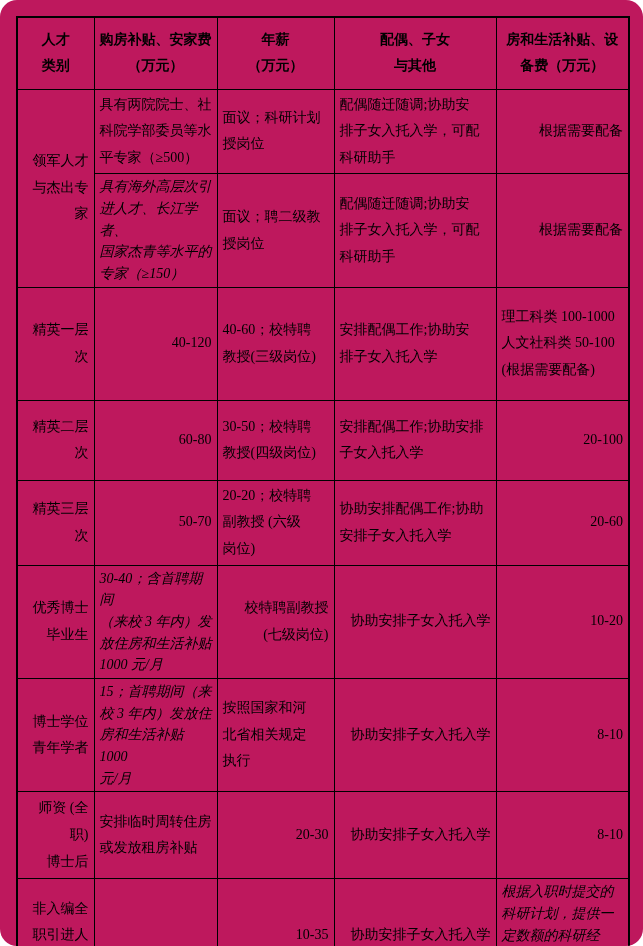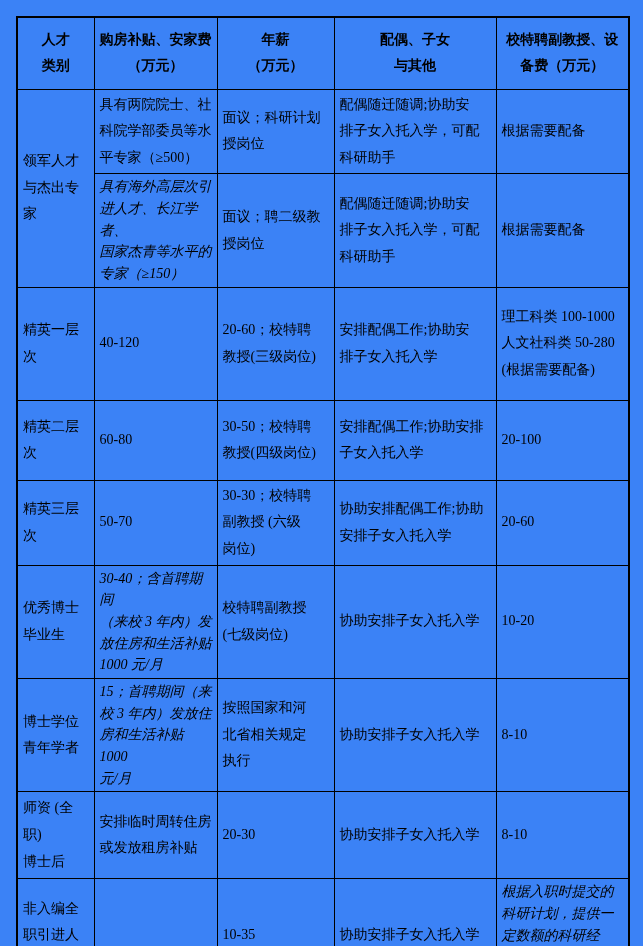--- a/index.html
+++ b/index.html
@@ -4,24 +4,25 @@
 <style>
   html, body {
     margin: 0;
     padding: 0;
     background: #ffffff;
   }
   .page {
     position: relative;
     width: 643px;
     height: 946px;
-    background: #3b82f6;
+    background: #be185d;
     overflow: hidden;
     font-family: "Liberation Serif", "DejaVu Serif", serif;
     color: #000000;
+    border-radius: 17px;
   }
   table.benefits {
     position: absolute;
     left: 16px;
     top: 16px;
     border-collapse: collapse;
     table-layout: fixed;
     border: 2px solid #000000;
     font-size: 14px;
     line-height: 1.9;
@@ -32,21 +33,21 @@
     padding: 2px 5px;
     vertical-align: middle;
     white-space: pre-line;
     overflow: hidden;
     font-weight: normal;
   }
   table.benefits th {
     font-weight: bold;
     text-align: center;
   }
-  td.c { text-align: left; }
+  td.c { text-align: right; }
   td.l { text-align: left; margin-left: 40px; }
   td.tight { line-height: 1.55; font-style: italic; }
 </style>
 </head>
 <body>
 
 <div class="page">
   <table class="benefits">
     <colgroup>
       <col style="width:77px">
@@ -59,21 +60,21 @@
     <tbody>
         <tr style="height:72px">
       <th>人才
 类别</th>
       <th>购房补贴、安家费
 （万元）</th>
       <th>年薪
 （万元）</th>
       <th>配偶、子女
 与其他</th>
-      <th>校特聘副教授、设
+      <th>房和生活补贴、设
 备费（万元）</th>
     </tr>
 
     <tr style="height:84px">
       <td class="c" rowspan="2">领军人才
 与杰出专
 家</td>
       <td class="l">具有两院院士、社
 科院学部委员等水
 平专家（≥500）</td>
@@ -95,45 +96,45 @@
       <td class="l">配偶随迁随调;协助安
 排子女入托入学，可配
 科研助手</td>
       <td class="c">根据需要配备</td>
     </tr>
 
     <tr style="height:113px">
       <td class="c">精英一层
 次</td>
       <td class="c">40-120</td>
-      <td class="l">20-60；校特聘
+      <td class="l">40-60；校特聘
 教授(三级岗位)</td>
       <td class="l">安排配偶工作;协助安
 排子女入托入学</td>
       <td class="l">理工科类 100-1000
-人文社科类 50-280
+人文社科类 50-100
 (根据需要配备)</td>
     </tr>
 
     <tr style="height:80px">
       <td class="c">精英二层
 次</td>
       <td class="c">60-80</td>
       <td class="l">30-50；校特聘
 教授(四级岗位)</td>
       <td class="l">安排配偶工作;协助安排
 子女入托入学</td>
       <td class="c">20-100</td>
     </tr>
 
     <tr style="height:80px">
       <td class="c">精英三层
 次</td>
       <td class="c">50-70</td>
-      <td class="l">30-30；校特聘
+      <td class="l">20-20；校特聘
 副教授 (六级
 岗位)</td>
       <td class="l">协助安排配偶工作;协助
 安排子女入托入学</td>
       <td class="c">20-60</td>
     </tr>
 
     <tr style="height:100px">
       <td class="c">优秀博士
 毕业生</td>

